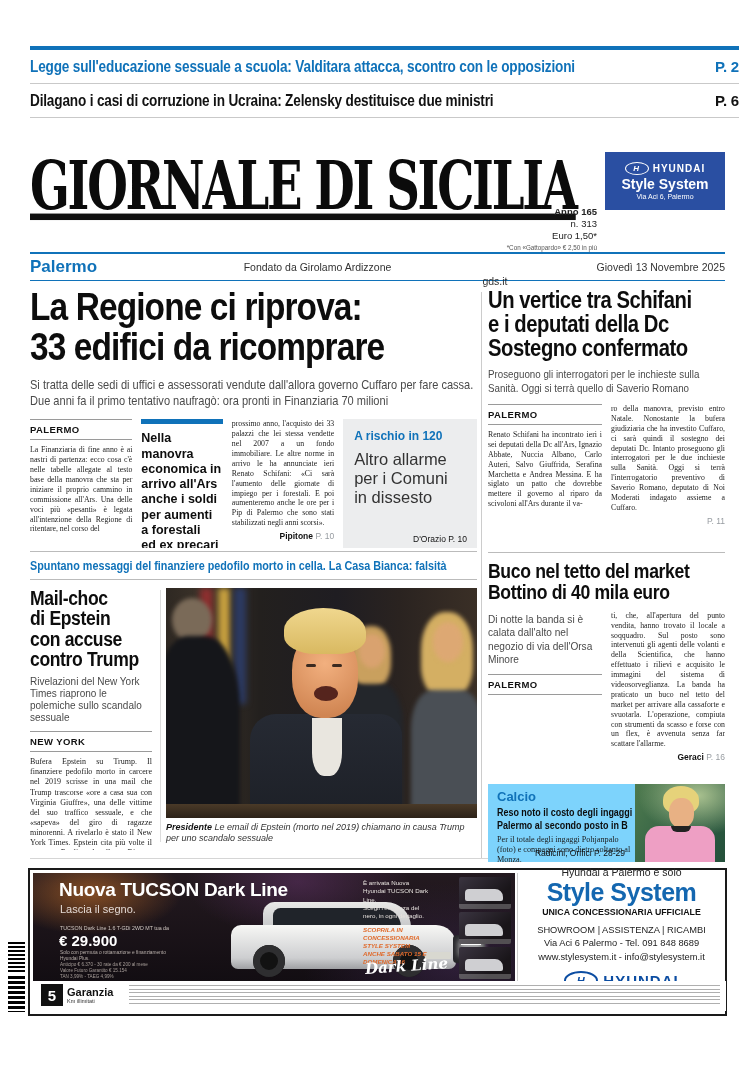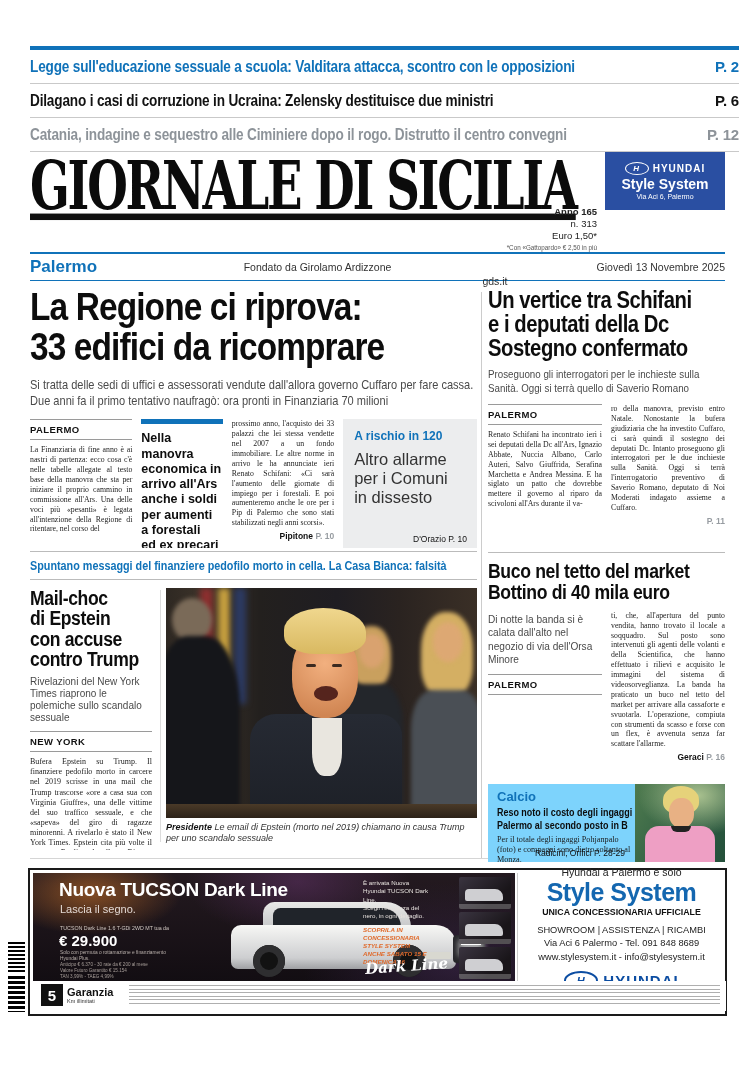--- a/index.html
+++ b/index.html
@@ -47,21 +47,21 @@
   .v-divider{position:absolute;left:481px;top:292px;height:566px;width:1px;background:#ccc;}
   .lead-block{position:absolute;top:288px;left:30px;width:447px;height:260px;overflow:hidden;}
   .lead-hl{font-size:38px;font-weight:bold;line-height:1.05;letter-spacing:-1px;color:#0d0d0d;}
   .lead-sf{font-size:13px;color:#4a4a4a;line-height:1.25;margin:9px 0 10px 0;}
   .cols{display:flex;gap:9px;align-items:stretch;}
   .colw{width:108px;} .colq{width:86px;} .colbox{width:118px;}
   .kicker{font-size:9.5px;font-weight:bold;letter-spacing:.4px;border-top:1px solid #9a9a9a;
           border-bottom:1px solid #9a9a9a;padding:4px 0;margin-bottom:5px;color:#111;}
   .body-serif{font-family:"Liberation Serif",serif;font-size:7.8px;line-height:1.27;text-align:justify;color:#1c1c1c;}
   .byline{text-align:right;font-size:8.5px;margin-top:3px;}
-  .byline .n{font-weight:bold;color:#111;} .byline .pg{font-weight:bold;color:#979ca1;}
+  .byline .n{font-weight:bold;color:#111;} .byline .pg{font-weight:normal;color:#979ca1;}
   .pullquote{border-top:5px solid #1072b9;padding-top:7px;font-size:12.5px;font-weight:bold;line-height:1.22;color:#0d0d0d;}
   .graybox{background:#ecedee;padding:10px 11px;position:relative;}
   .graybox .gk{color:#1072b9;font-weight:bold;font-size:12px;}
   .graybox .gt{font-size:16.5px;color:#333;line-height:1.13;margin-top:7px;font-weight:400;}
   .graybox .gb{position:absolute;bottom:9px;right:10px;font-size:8.5px;}
 
   .vertice{position:absolute;top:288px;left:488px;width:237px;height:260px;overflow:hidden;}
   .sec-hl{font-size:23px;font-weight:bold;line-height:1.05;letter-spacing:-.5px;color:#0d0d0d;}
   .sec-sf{font-size:11.5px;color:#4a4a4a;line-height:1.2;margin:8px 0 8px 0;}
   .cols2{display:flex;gap:9px;} .colh{width:114px;}
@@ -184,24 +184,20 @@
 
   <div class="top-strip">
     <div class="strip-row c-blue">
       <div class="t sqz85">Legge sull'educazione sessuale a scuola: Valditara attacca, scontro con le opposizioni</div>
       <div class="p">P. 2</div>
     </div>
     <div class="strip-row c-black">
       <div class="t sqz85">Dilagano i casi di corruzione in Ucraina: Zelensky destituisce due ministri</div>
       <div class="p">P. 6</div>
     </div>
-    <div class="strip-row c-gray">
-      <div class="t sqz85">Catania, indagine e sequestro alle Ciminiere dopo il rogo. Distrutto il centro convegni</div>
-      <div class="p">P. 12</div>
-    </div>
   </div>
 
   <div class="masthead">
     <div class="paper-title">GIORNALE DI SICILIA</div>
     <div class="hy-box">
       <div class="hy-logo-row">
         <span class="hy-ellipse">H</span>
         <span>HYUNDAI</span>
       </div>
       <div class="hy-name">Style System</div>

